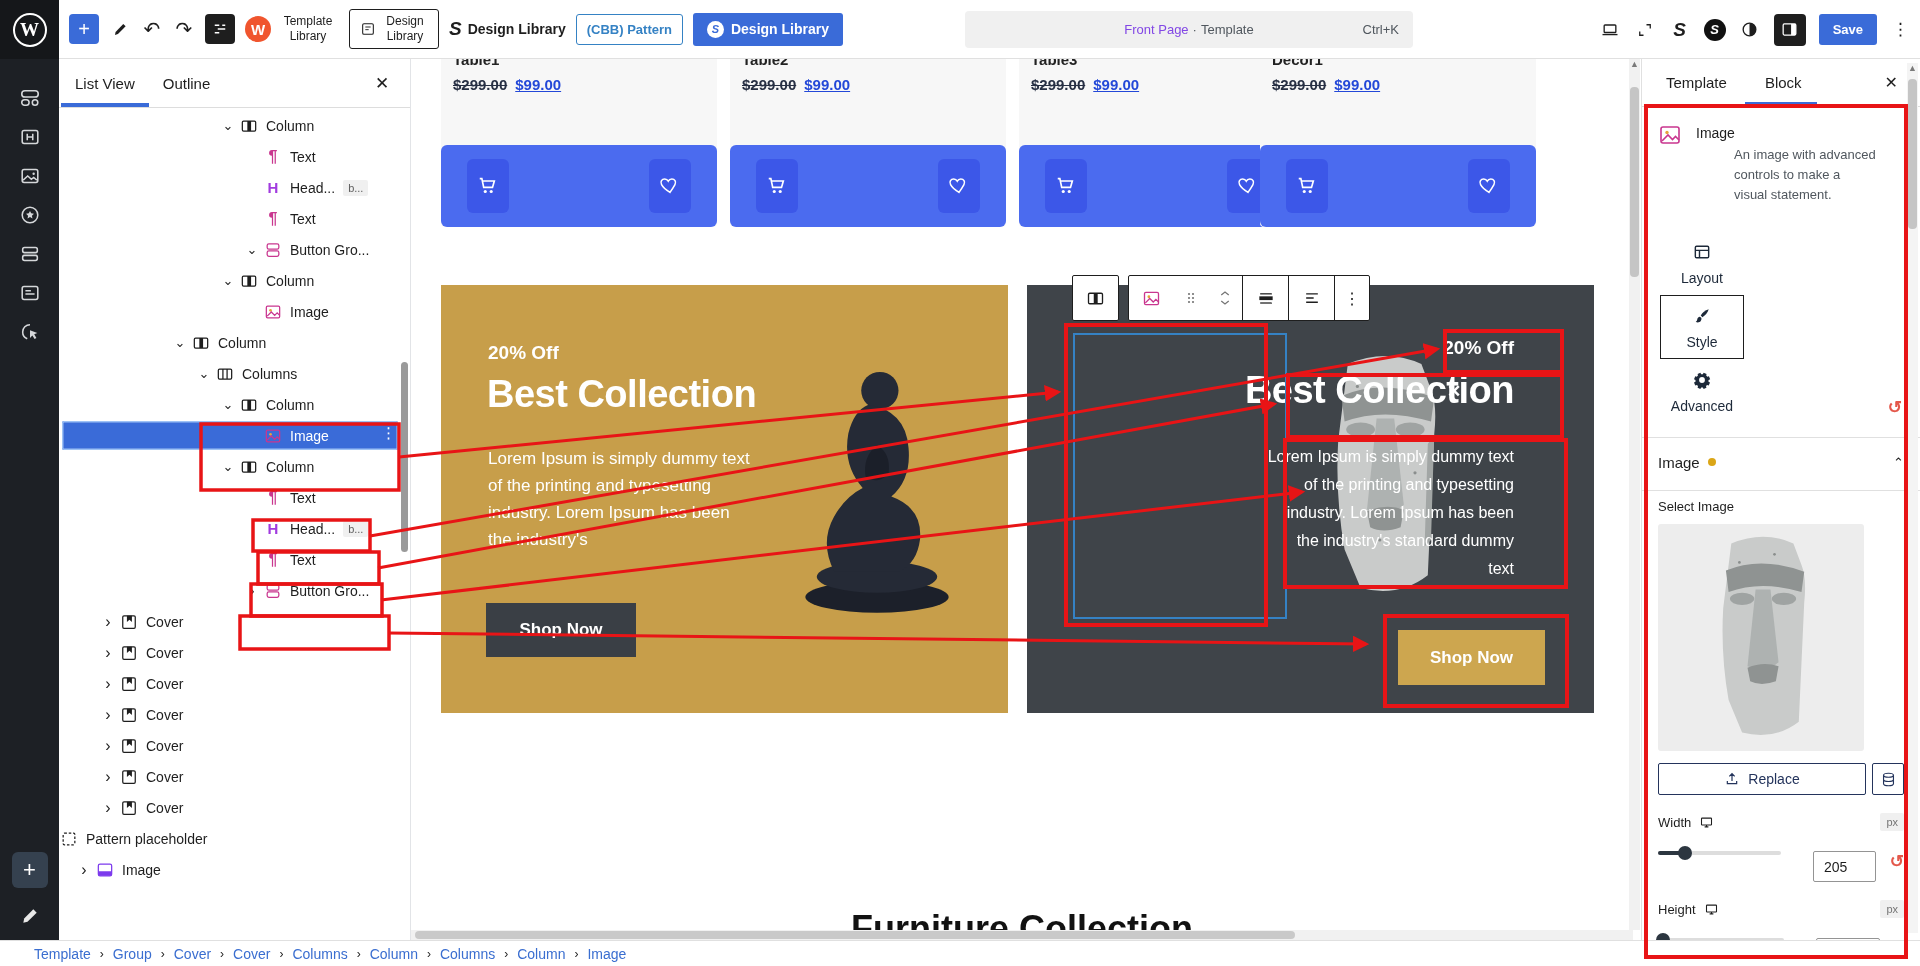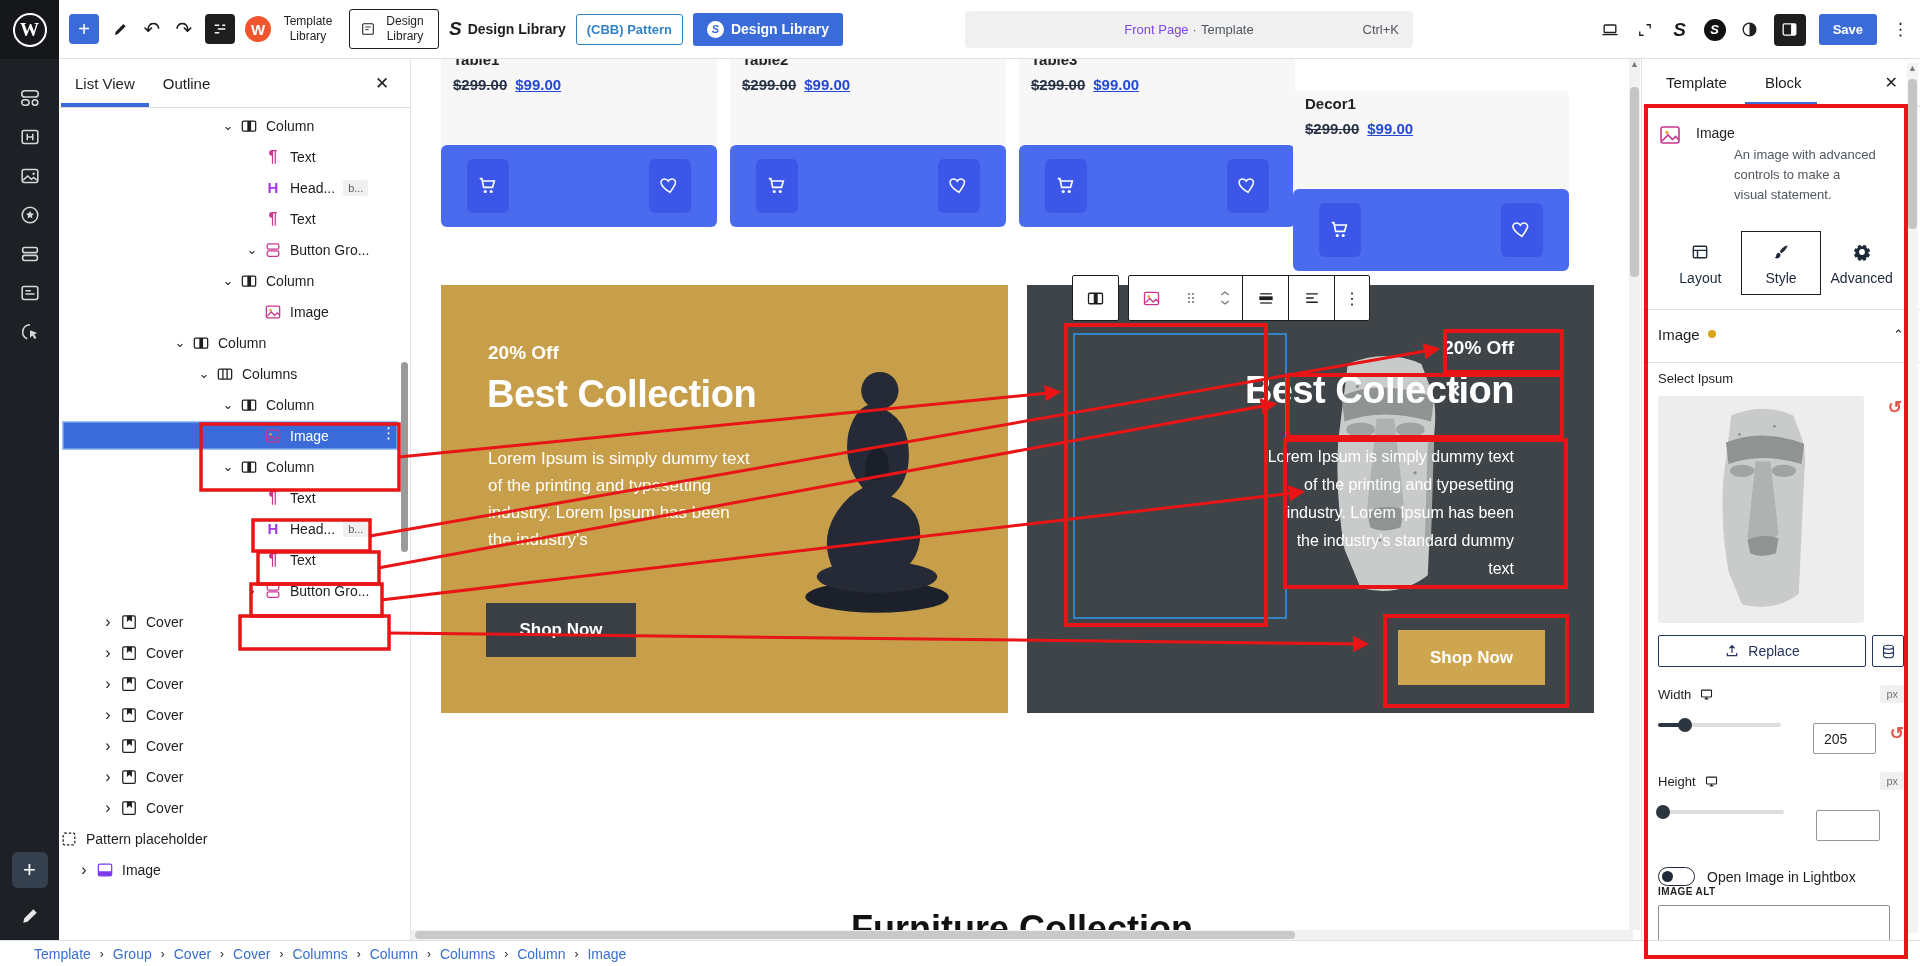--- a/index.html
+++ b/index.html
@@ -127,21 +127,21 @@
   .rp-tabs { position:relative; height:48px; border-bottom:1px solid #ddd; display:flex; align-items:center; gap:38px; padding-left:24px; font-size:15px; }
   .rp-underline { position:absolute; left:103px; bottom:0; width:72px; height:4px; background:var(--accent); }
   .rp-close { position:absolute; right:22px; top:14px; font-size:16px; }
   .rp-scroll { position:absolute; right:2px; top:4px; width:11px; height:870px; background:#f4f4f4; }
   .rp-thumb { position:absolute; left:1px; top:16px; width:9px; height:150px; background:#c5c5c5; border-radius:4px; }
   .rp-body { padding:0 16px 0 16px; }
   .blk-head { display:flex; gap:14px; padding:16px 0 6px; }
   .blk-head .nm { font-size:14px; padding-top:2px; }
   .blk-desc { color:#50575e; font-size:13px; line-height:1.55; padding:4px 0 14px 38px; margin-left:-38px; }
   .blk-desc-in { padding-left:38px; }
-  .mode-tabs { display:flex; justify-content:space-between; padding:6px 2px 10px; }
+  .mode-tabs { display:flex; justify-content:space-between; padding:6px 2px 10px;flex-direction:column; }
   .mode-tab { width:84px; display:flex; flex-direction:column; align-items:center; gap:8px; padding:10px 0 8px;
     font-size:14px; color:#1d2939; border:1px solid transparent; }
   .mode-tab.active { border:1px solid #1e1e1e; }
   .mode-tab .mi { width:20px; height:20px; }
   .rp-divider { border-top:1px solid #e0e0e0; margin:4px -16px 0; }
   .sec-row { display:flex; align-items:center; height:48px; gap:8px; }
   .sec-row .st { font-size:15px; font-weight:400; }
   .dot { width:8px; height:8px; border-radius:50%; background:#dba617; }
   .sec-chev { margin-left:auto; font-size:13px; }
   .lbl13 { font-size:13px; color:#1e1e1e; }
@@ -616,21 +616,21 @@
                 <circle cx="15.5" cy="18" r="1.7" fill="#fff"></circle>
               </svg>
             </div>
             <div class="sqbtn">
               <svg viewBox="0 0 24 24" width="22" height="22" class="">
                 <path d="M12 19s-7-4.5-9.2-8.5C1 7.2 3.2 4.4 6.2 4.4c2 0 3.2 1 3.9 2.3.7-1.3 2-2.3 3.9-2.3 3 0 5.2 2.8 3.4 6.1C15.1 14.6 12 19 12 19Z" fill="none" stroke="#fff" stroke-width="1.7" <="" svg=""></path>
               </svg>
             </div>
           </div>
         </div>
-        <div class="card" style="left: 882px; margin-top: 44px;">
+        <div class="card" style="left: 849px;">
           <div class="ptitle">Decor1</div>
           <div class="prices"><span class="old">$299.00</span><span class="new">$99.00</span></div>
           <div class="bar">
             <div class="sqbtn">
               <svg viewBox="0 0 24 24" width="22" height="22" class="">
                 <path d="M3 4h2.3l2 9.5h9.6l2-7H6.5" fill="none" stroke="#fff" stroke-width="1.8"></path>
                 <circle cx="9" cy="18" r="1.7" fill="#fff"></circle>
                 <circle cx="15.5" cy="18" r="1.7" fill="#fff"></circle>
               </svg>
             </div>
@@ -795,21 +795,21 @@
           <span>Advanced</span>
         </div>
       </div>
       <div class="rp-divider"></div>
       <div class="sec-row">
         <span class="st">Image</span>
         <span class="dot"></span>
         <span class="sec-chev">⌃</span>
       </div>
       <div class="rp-divider"></div>
-      <div class="lbl13 sel-img-lbl">Select Ipsum</div>
+      <div class="lbl13 sel-img-lbl">Select Image</div>
       <div class="preview">
         <svg viewBox="0 0 120 160" width="162" height="216">
           <path d="M38 10 Q62 0 84 10 L90 26 Q94 36 92 54 L88 142 Q70 156 46 150 L36 126 Q30 92 32 58 Z" fill="#c9cbca"></path>
           <path d="M34 30 Q60 19 92 31 L90 46 Q60 37 36 46 Z" fill="#8f9392"></path>
           <ellipse cx="46" cy="51" rx="9" ry="4.5" fill="#9fa3a2"></ellipse>
           <ellipse cx="77" cy="51" rx="9" ry="4.5" fill="#9fa3a2"></ellipse>
           <path d="M56 44 L67 44 L73 98 Q63 107 50 101 Z" fill="#aeb2b1"></path>
           <path d="M50 102 Q62 97 73 101 L71 112 Q60 116 52 112 Z" fill="#8f9392"></path>
           <circle cx="44" cy="24" r="1" fill="#8a8e8d"></circle>
             <circle cx="70" cy="18" r="1" fill="#8a8e8d"></circle>

